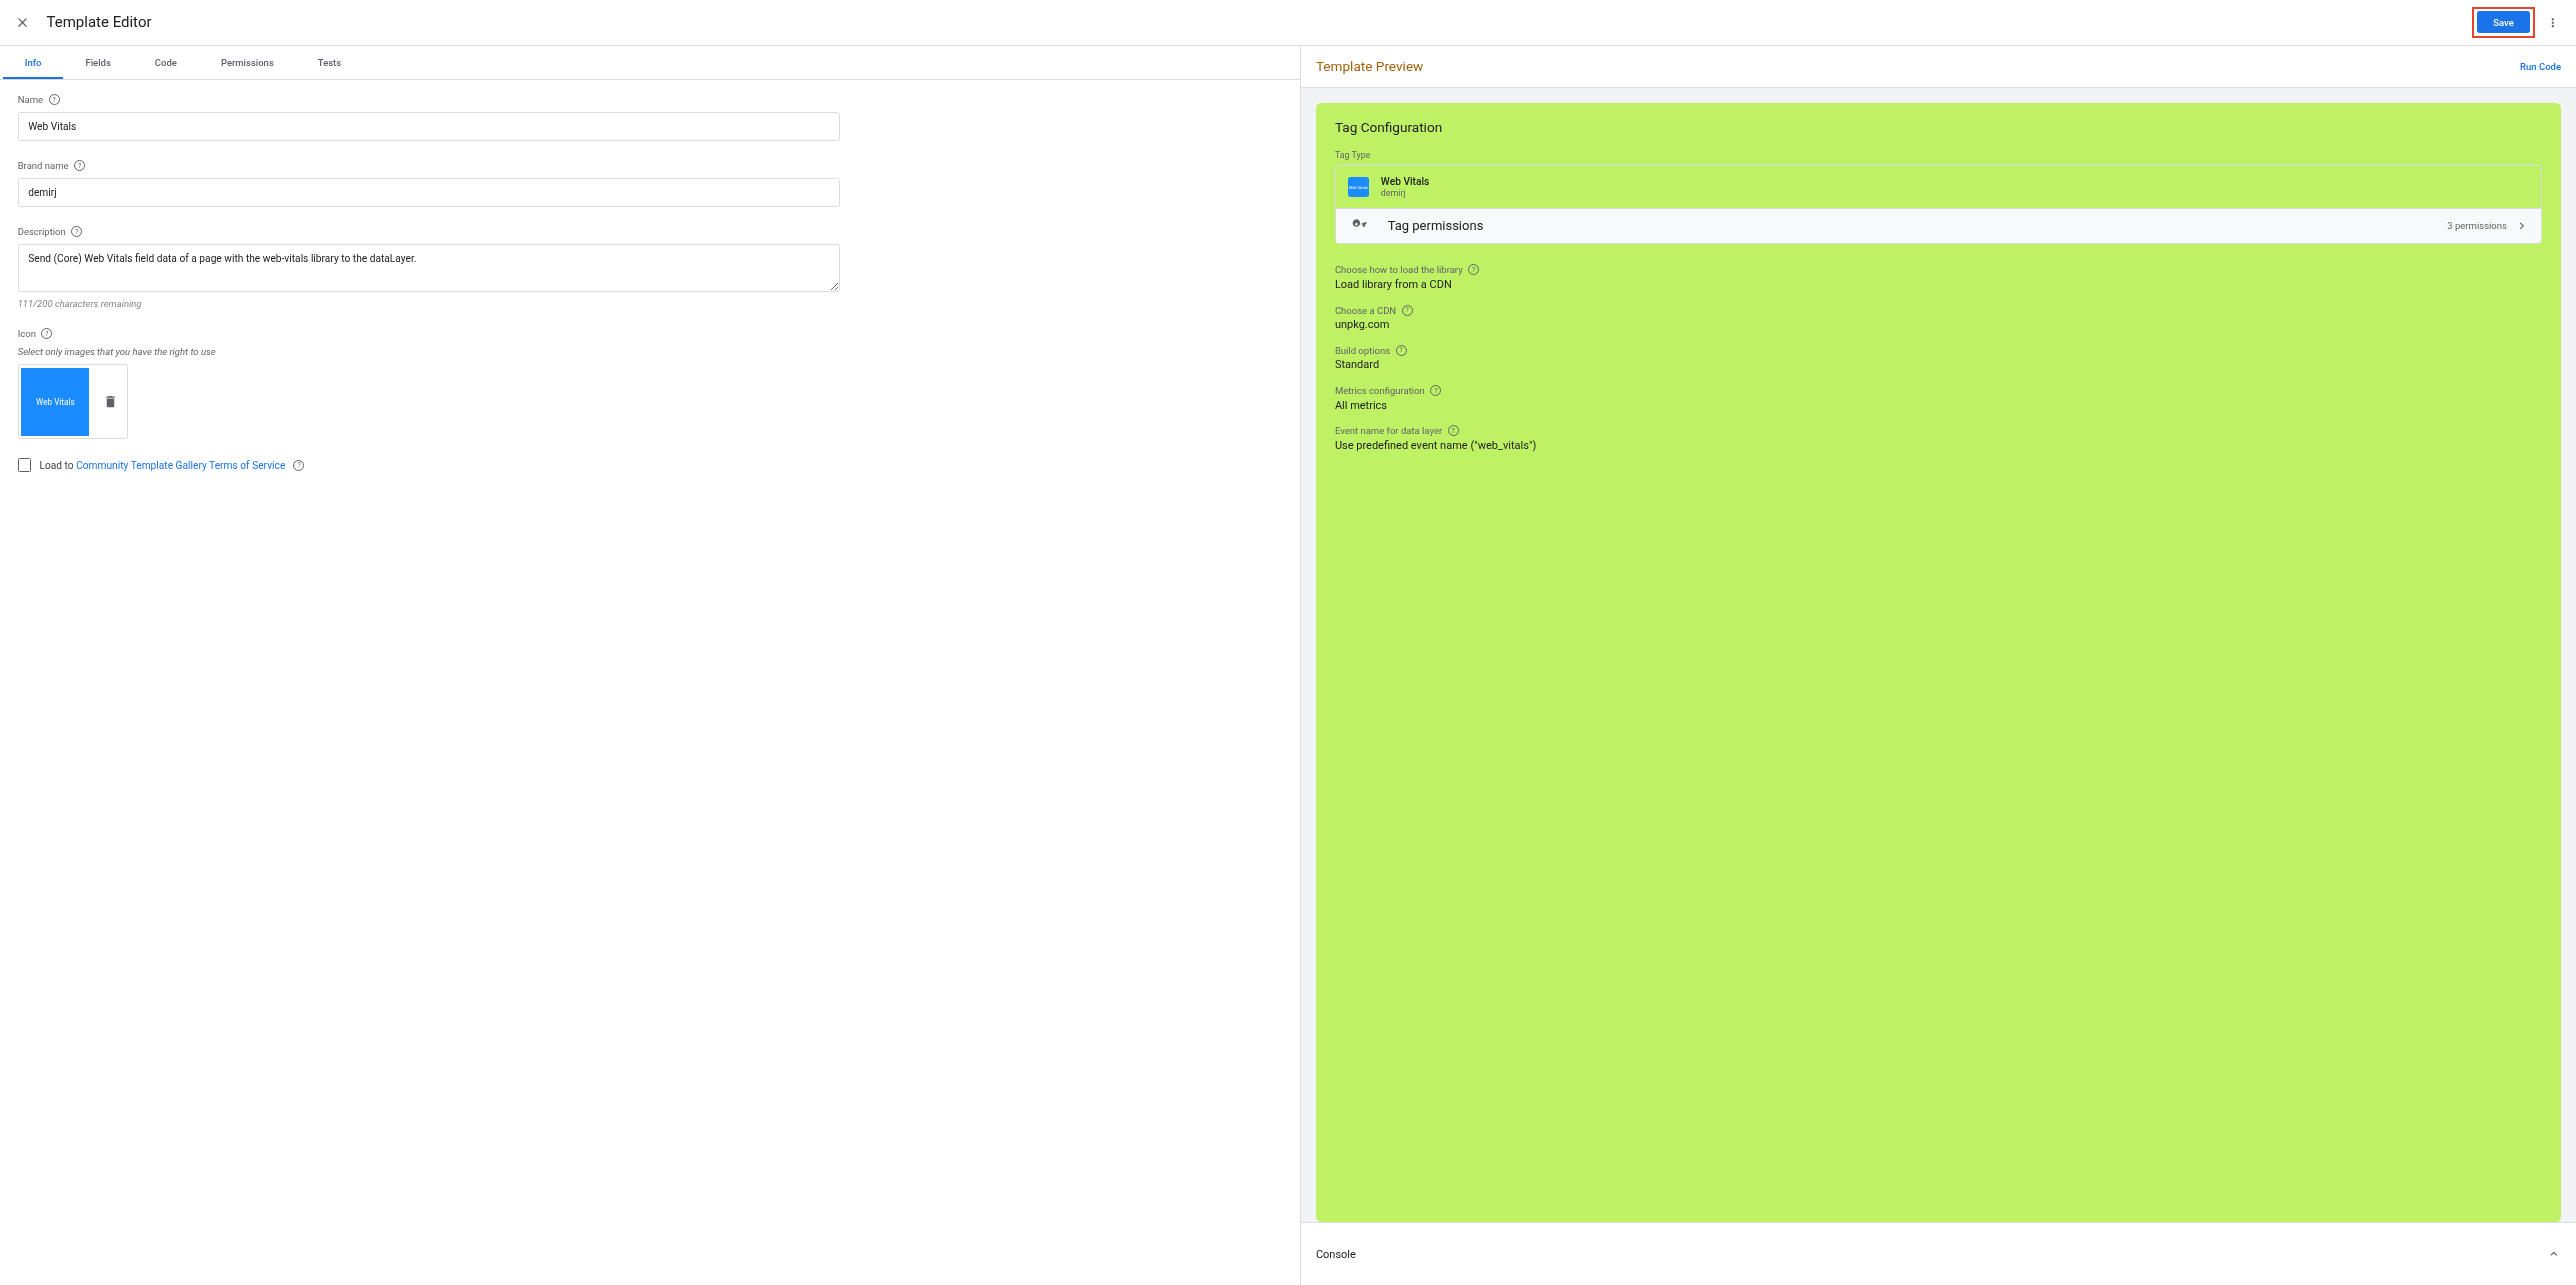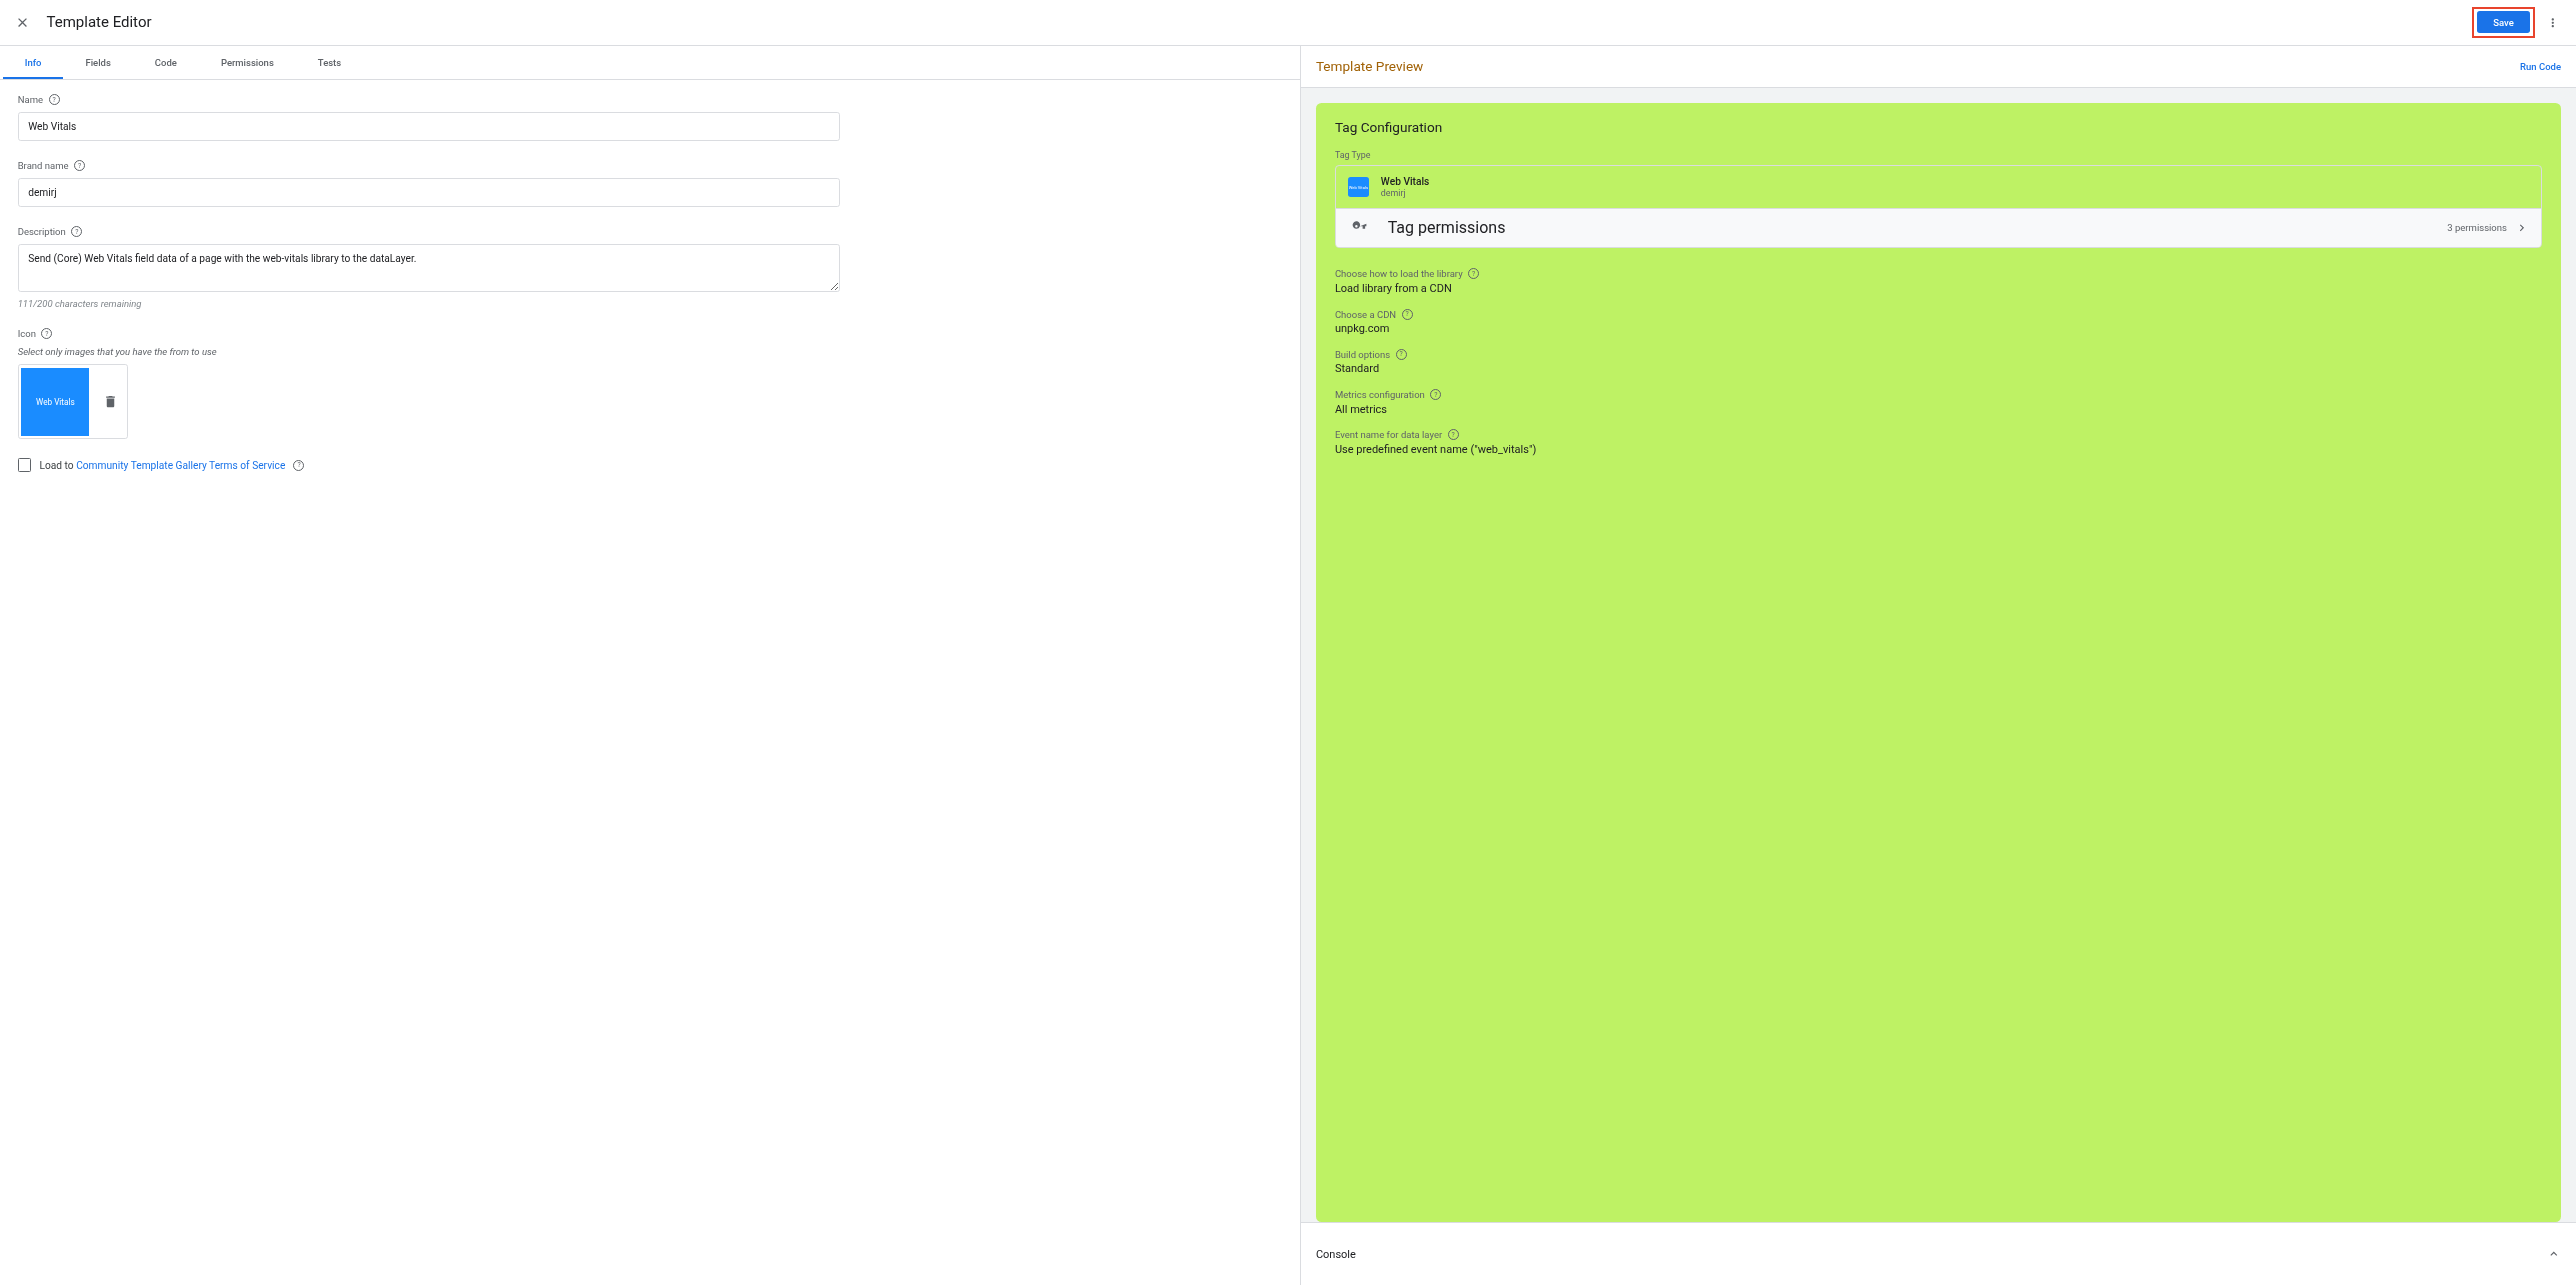--- a/index.html
+++ b/index.html
@@ -282,21 +282,21 @@
     .tag-brand { font-size: 8.9px; color:#5f6368; margin-top:1.4px; }
     .perm-row {
       display: flex;
       align-items: center;
       padding: 9.5px 12.3px;
       background: #f8f9fa;
       border-top: 0.7px solid #dadce0;
       cursor: pointer;
     }
     .key-icon { color:#5f6368; margin-right: 20.4px; margin-left:4.1px; }
-    .perm-label { font-size: 16px; flex:1; }
+    .perm-label { font-size: 13px; flex:1; }
     .perm-count { color:#5f6368; font-size:9.5px; margin-right:8.2px; }
     .chevron { color:#5f6368; }
     .config-item { margin-bottom: 13.6px; }
     .config-label-row { display:flex; align-items:center; gap:5.5px; margin-bottom:2.7px; }
     .config-label { color:#5f6368; font-size:9.5px; }
     .config-value { font-size:11px; color:#202124; }
     
     .console-bar {
       display: flex;
       justify-content: space-between;
@@ -371,21 +371,21 @@
           </div>
           <textarea class="textarea" style="">Send (Core) Web Vitals field data of a page with the web-vitals library to the dataLayer.</textarea>
           <div class="counter">111/200 characters remaining</div>
         </div>
 
         <div class="field-group">
           <div class="field-label">
             <span>Icon</span>
             <span class="help-icon">?</span>
           </div>
-          <div class="icon-hint">Select only images that you have the from to use</div>
+          <div class="icon-hint">Select only images that you have the right to use</div>
           <div class="icon-box">
             <div class="icon-thumb">Web Vitals</div>
             <button class="trash-btn">
               <svg width="15" height="15" viewBox="0 0 24 24">
                   <path fill="#5f6368" d="M6 19c0 1.1.9 2 2 2h8c1.1 0 2-.9 2-2V7H6v12zM19 4h-3.5l-1-1h-5l-1 1H5v2h14V4z"></path>
                 </svg>
             </button>
           </div>
         </div>
 

